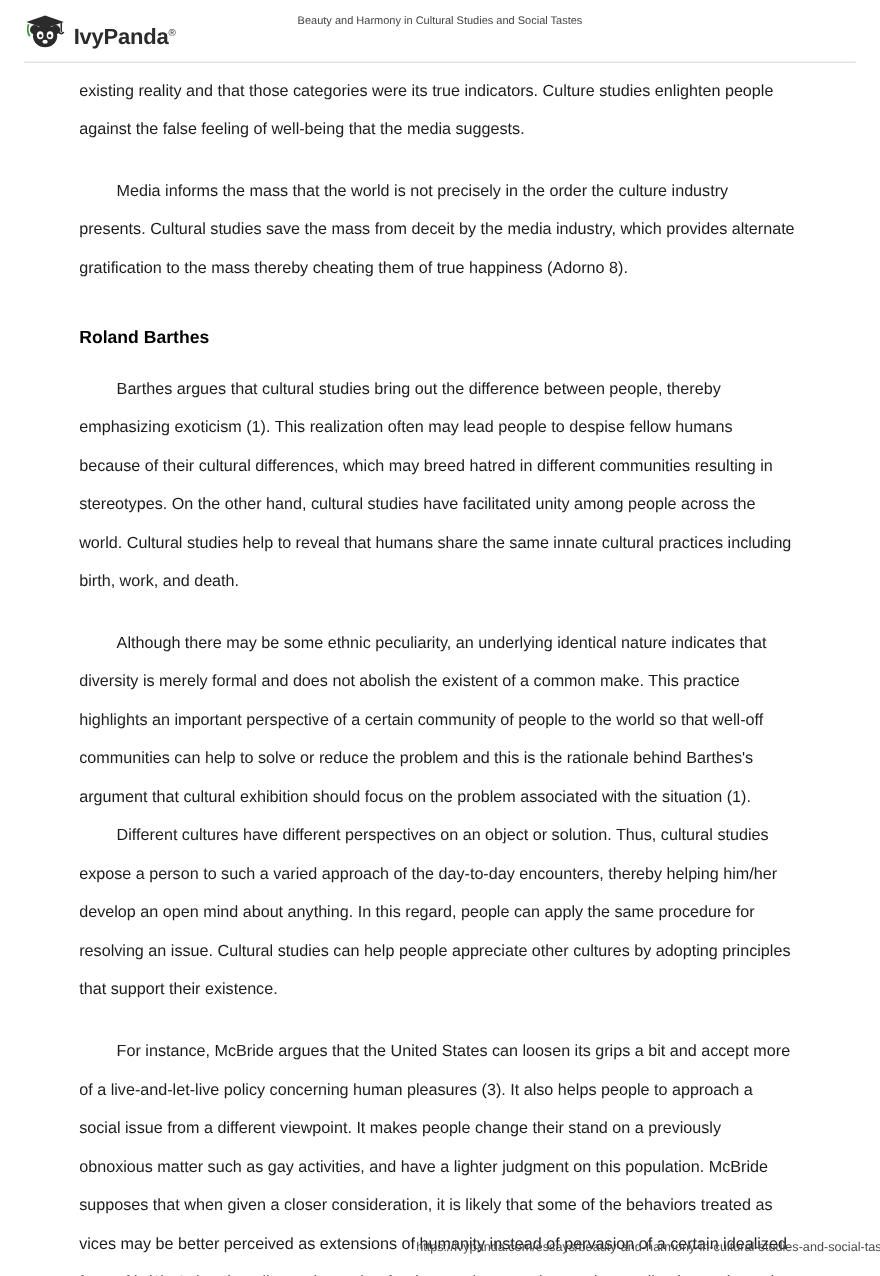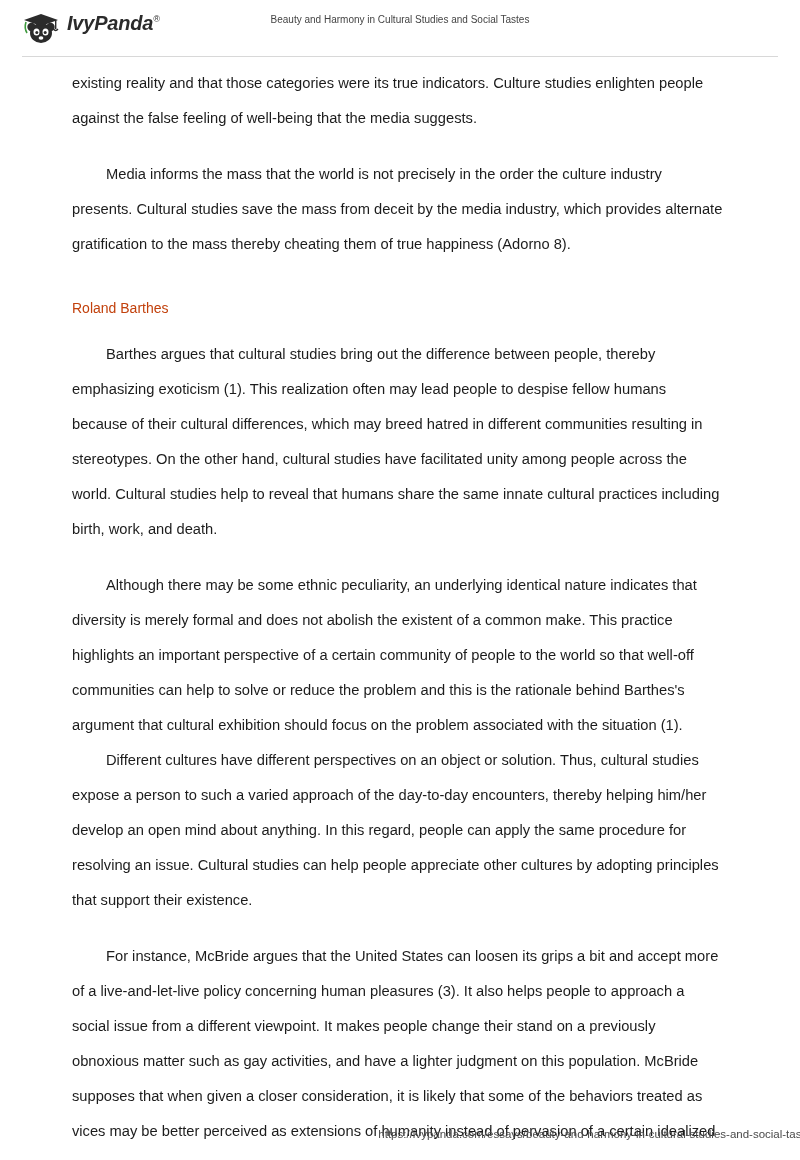--- a/index.html
+++ b/index.html
@@ -31,23 +31,22 @@
     width: 800px;
     height: 56px;
     display: flex;
     align-items: center;
   }
   .brand {
     position: absolute;
     left: 22px;
     top: 12px;
     display: flex;
-    align-items: flex-start;
+    align-items: flex-end;
     gap: 7px;
-    font-style: italic;
   }
   .brand-logo {
     width: 38px;
     height: 34px;
     position: relative;
   }
   .brand-text {
     font-size: 20px;
     font-weight: bold;
     color: #2b2b2b;
@@ -92,24 +91,24 @@
     color: #1c1c1c;
     text-align: left;
   }
   p.indent {
     text-indent: 34px;
   }
   p.gap {
     margin-top: 21px;
   }
   h2 {
-    font-size: 14px;
+    font-size: 16px;
     line-height: 26px;
-    font-weight: normal;
-    color: #c2410c;
+    font-weight: bold;
+    color: #000000;
     margin: 33px 0 16px 0;
   }
 
   
   .footer {
     position: absolute;
     bottom: 18px;
     left: 0;
     width: 800px;
     text-align: right;

